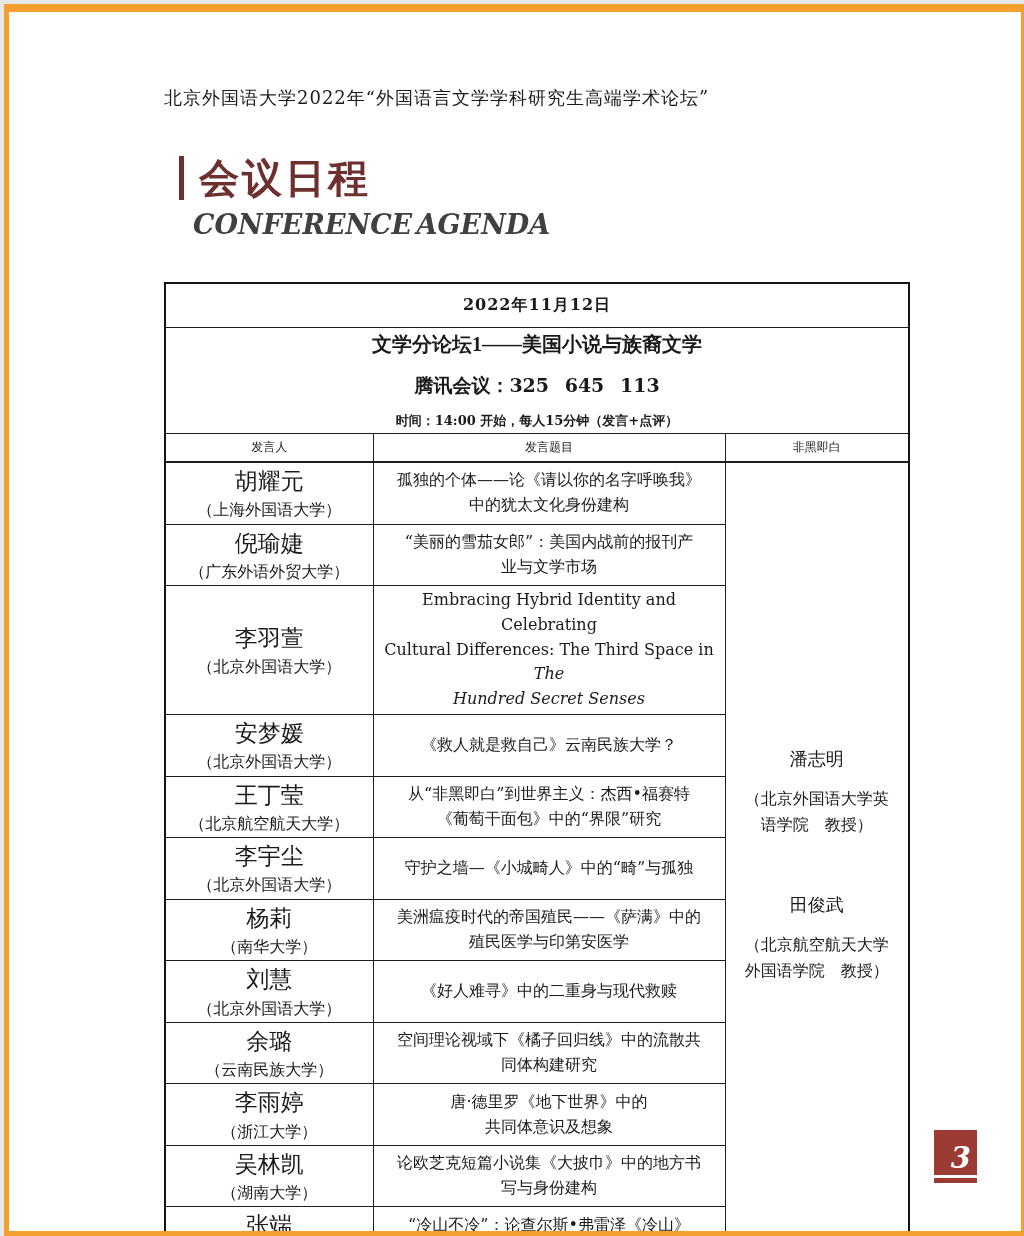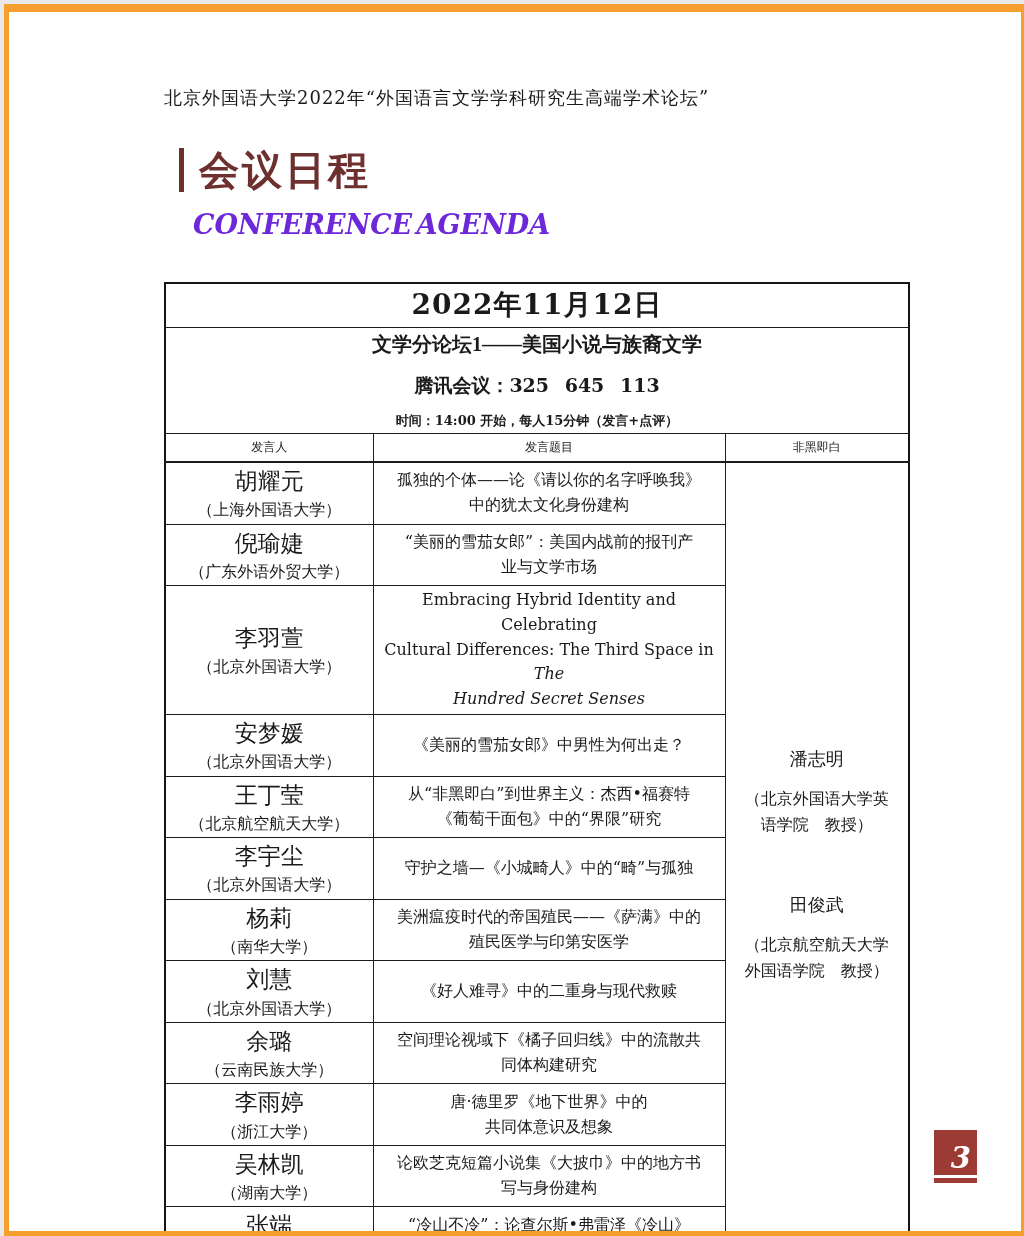--- a/index.html
+++ b/index.html
@@ -23,21 +23,21 @@
     left: 155px;
     top: 74px;
     font-size: 18px;
     letter-spacing: 1px;
     white-space: nowrap;
   }
 
   .title-block {
     position: absolute;
     left: 170px;
-    top: 136px;
+    top: 144px;
     display: flex;
     align-items: center;
   }
   .title-bar {
     width: 5px;
     height: 44px;
     background: #6E2F2F;
     margin-right: 15px;
   }
   .title-text {
@@ -48,21 +48,21 @@
     letter-spacing: 3px;
     line-height: 1;
   }
   .subtitle {
     position: absolute;
     left: 184px;
     top: 197px;
     font-size: 27px;
     font-weight: bold;
     font-style: italic;
-    color: #6d28d9;
+    color: #404040;
     letter-spacing: 0px;
     word-spacing: -5px;
     white-space: nowrap;
   }
 
   table.agenda {
     position: absolute;
     left: 155px;
     top: 270px;
     width: 744px;
@@ -71,21 +71,21 @@
     border: 2px solid #151515;
   }
   table.agenda td {
     border: 1px solid #1c1c1c;
     text-align: center;
     vertical-align: middle;
     padding: 2px 6px;
     box-sizing: border-box;
   }
   .date-cell {
-    font-size: 28px;
+    font-size: 16px;
     font-weight: bold;
     letter-spacing: 1px;
   }
   .forum-cell { padding: 8px 6px 6px; }
   .session-title {
     font-family: Liberation Serif, serif;
     font-weight: bold;
     font-size: 20px;
     margin-bottom: 15px;
   }
@@ -241,21 +241,21 @@
         <td class="title-cell"><span>Embracing Hybrid Identity and Celebrating
 Cultural Differences: The Third Space in </span><span class="it">The
 Hundred Secret Senses</span></td>
       </tr>
 
       <tr style="height:47px">
         <td>
           <span class="name">安梦媛</span>
           <span class="affil">（北京外国语大学）</span>
         </td>
-        <td class="title-cell">《美丽的雪茄女郎》中男性为何出走？</td>
+        <td class="title-cell">《救人就是救自己》云南民族大学？</td>
       </tr>
 
       <tr style="height:55px">
         <td>
           <span class="name">王丁莹</span>
           <span class="affil">（北京航空航天大学）</span>
         </td>
         <td class="title-cell">从“非黑即白”到世界主义：杰西•福赛特
 《葡萄干面包》中的“界限”研究</td>
       </tr>

